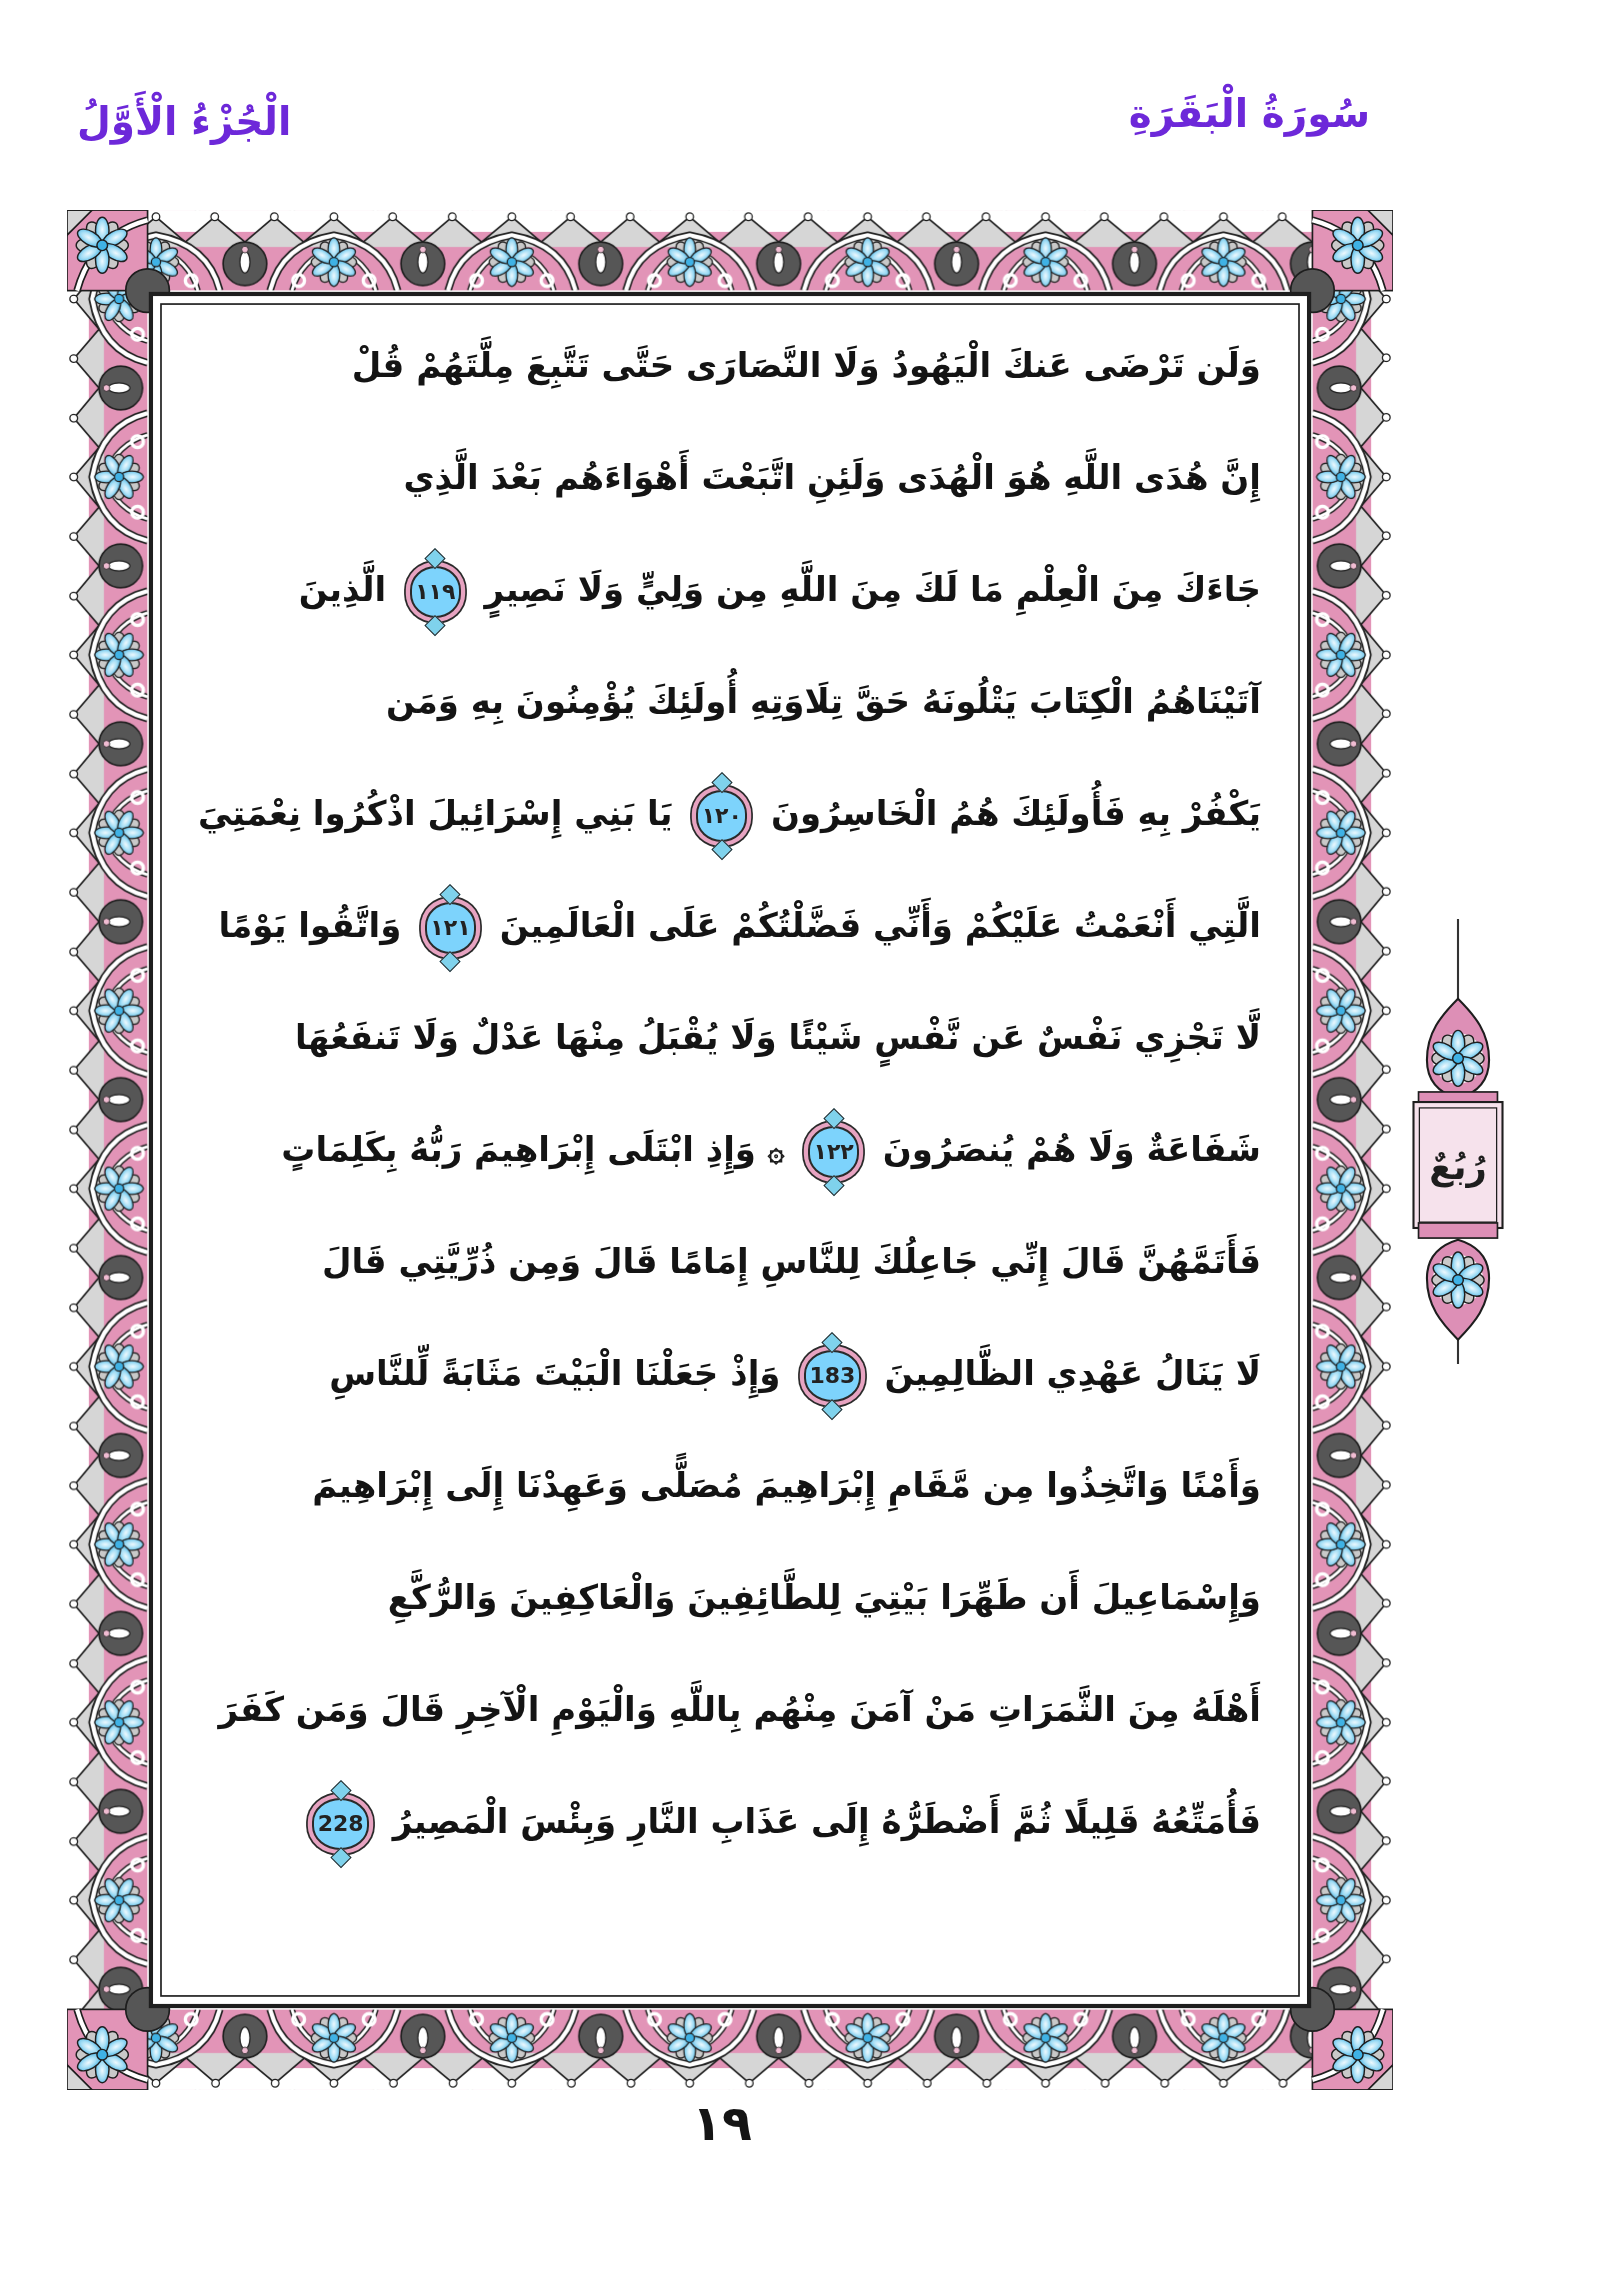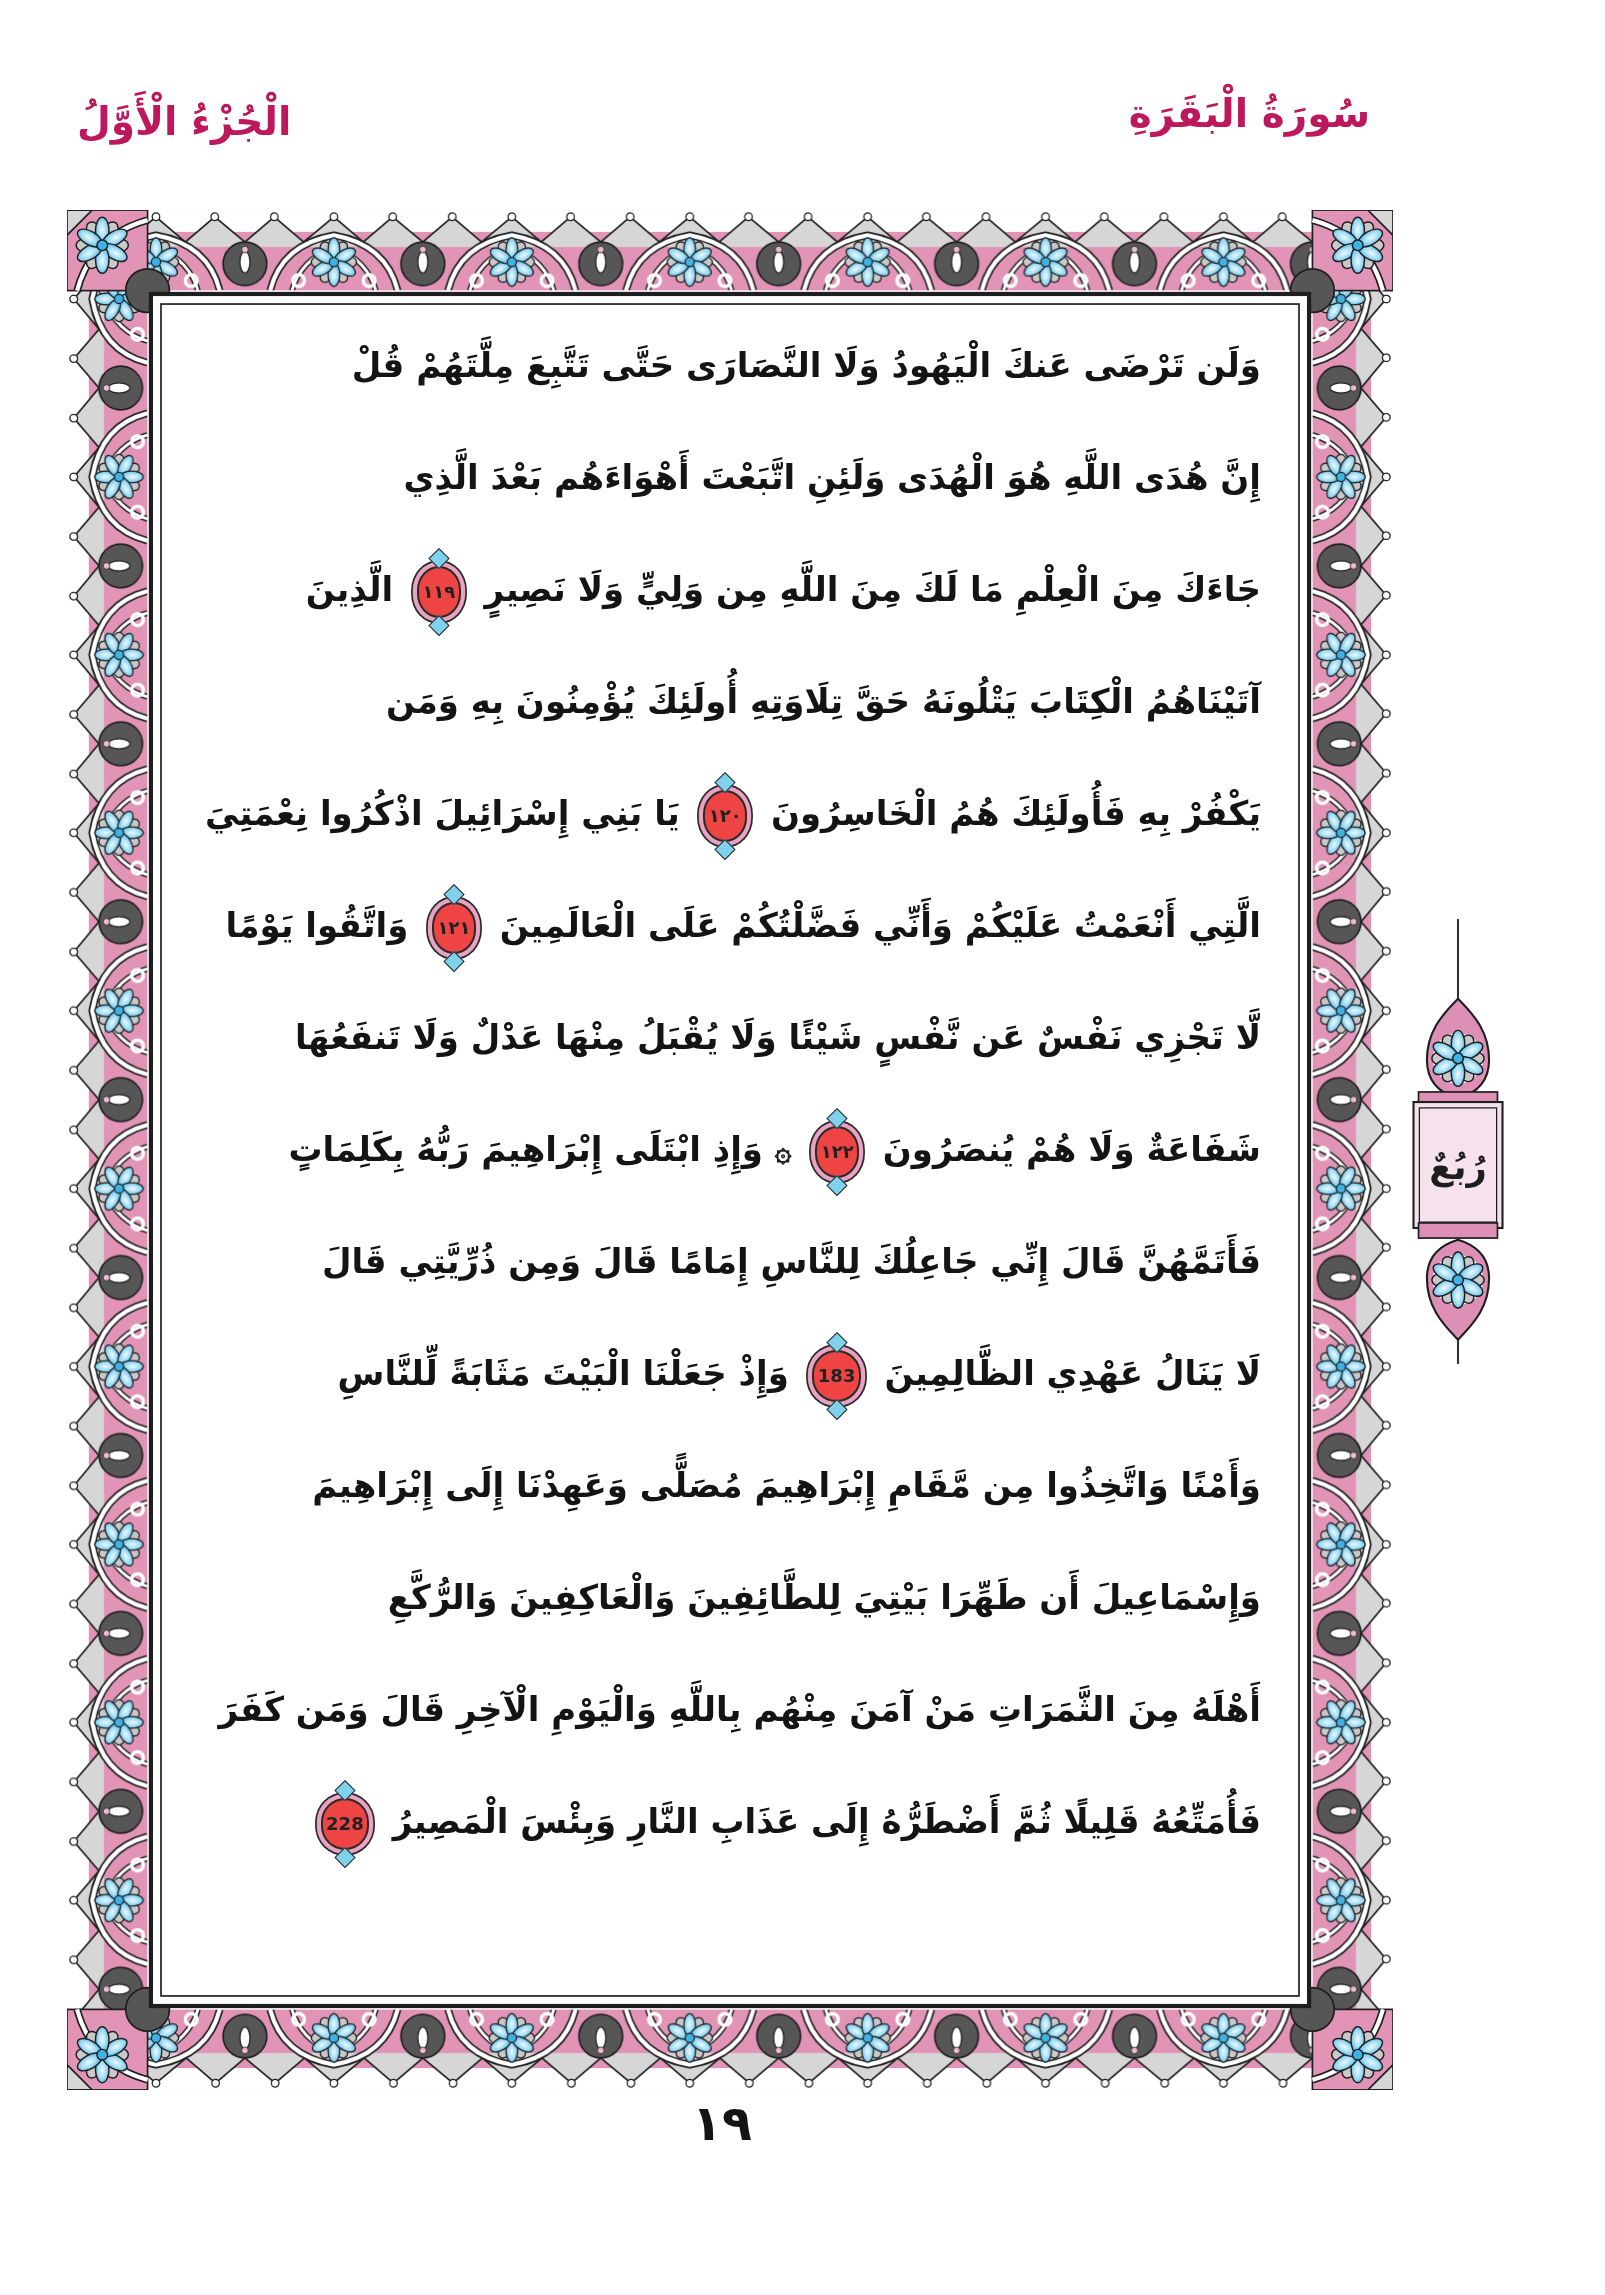--- a/index.html
+++ b/index.html
@@ -3,44 +3,44 @@
 <meta charset="utf-8">
 <style>
   html,body{margin:0;padding:0;}
   body{
     width:1606px;height:2295px;position:relative;background:#ffffff;
     font-family:"DejaVu Sans", sans-serif;color:#1e1e1e;overflow:hidden;
   }
   
   .hdr{
     position:absolute;direction:rtl;font-size:39px;font-weight:bold;
-    color:#be185d;white-space:nowrap;
+    color:#6d28d9;white-space:nowrap;
   }
   .hdr-left{left:77px;top:99px;}
   .hdr-right{right:236px;top:91px;}
   
   .frame-svg{position:absolute;left:67px;top:210px;}
   
   .text-block{
     position:absolute;left:180px;top:309px;width:1081px;height:1683px;
     direction:rtl;
   }
   .qline{
     height:112px;line-height:112px;white-space:nowrap;
     text-align:justify;text-align-last:justify;
     font-size:34px;font-weight:bold;color:#141414;
   }
   .qline::after{content:"";display:inline-block;width:100%;}
   
   .ayah{
     display:inline-flex;align-items:center;justify-content:center;
     min-width:44px;height:52px;padding:0 3.4px;box-sizing:border-box;
-    background:#ef4444;border:2.1px solid #2a2a2a;border-radius:50%/46%;
+    background:#7dd3fc;border:2.1px solid #2a2a2a;border-radius:50%/46%;
     box-shadow:0 0 0 4.2px #e7a3c1,0 0 0 5.9px #2a2a2a;
-    font-size:18px;font-weight:bold;color:#222;line-height:1;
+    font-size:22px;font-weight:bold;color:#222;line-height:1;
     position:relative;vertical-align:middle;margin:0 11.8px;
   }
   .ayah::before,.ayah::after{
     content:"";position:absolute;left:50%;width:12.6px;height:12.6px;
     background:#7fd2ec;border:1.7px solid #2a2a2a;
     transform:translateX(-50%) rotate(45deg);
   }
   .ayah::before{top:-17px;}
   .ayah::after{bottom:-17px;}
   .ayah:empty{display:none;}

